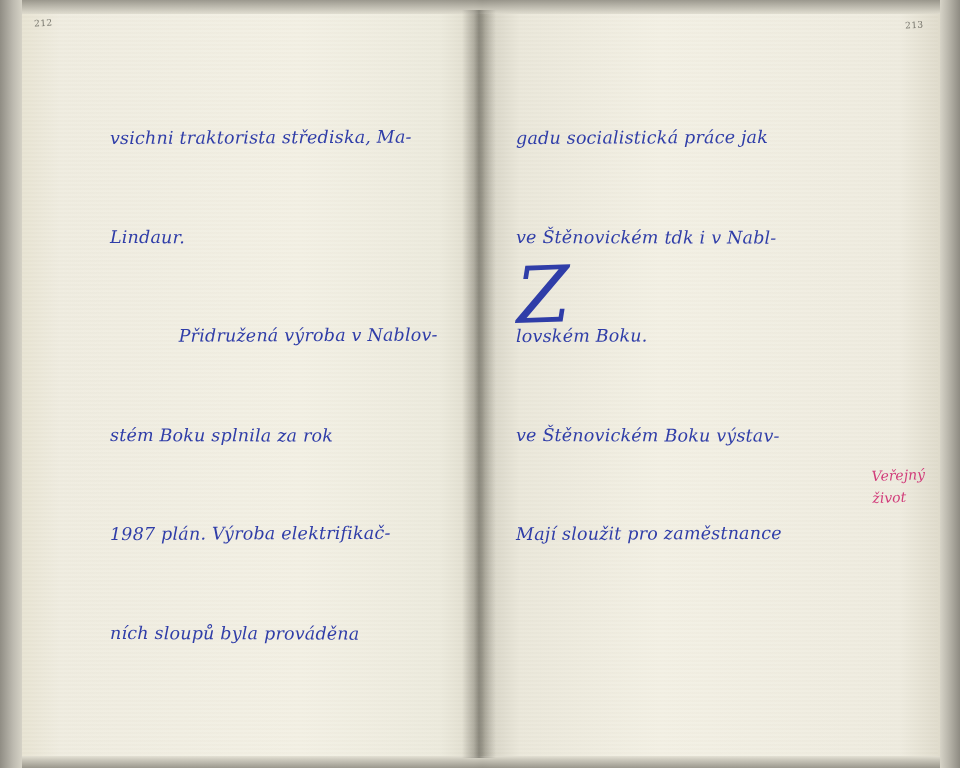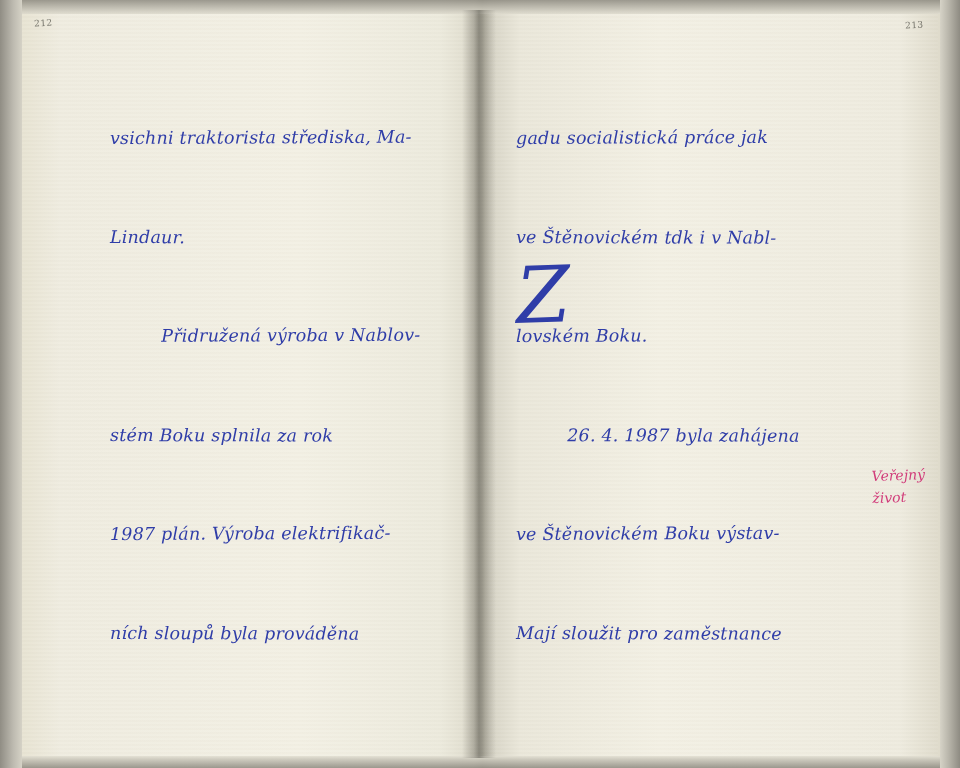--- a/index.html
+++ b/index.html
@@ -91,21 +91,21 @@
     white-space: pre-wrap;
   }
   .col.left  { left: 110px; }
   .col.right { left: 516px; }
 
   .ln {
     display: block;
     height: 33px;
     transform-origin: left center;
   }
-  .indent { padding-left: 34px; }
+  .indent { padding-left: 34px; text-align: center; }
 
   
   .col .ln:nth-child(odd)  { transform: rotate(-0.25deg); }
   .col .ln:nth-child(even) { transform: rotate(0.15deg); }
 
   
   .dropcap {
     position: absolute;
     left: 516px;
     top: 256px;
@@ -179,21 +179,20 @@
       
       
       
       
     </div>
 
     <div class="col right">
       <span class="ln">gadu socialistická práce jak</span>
       <span class="ln">ve Štěnovickém tdk i v Nabl-</span>
       <span class="ln">lovském Boku.</span>
-      <span class="ln indent">   26. 4. 1987 byla zahájena</span>
       <span class="ln">ve Štěnovickém Boku výstav-</span>
       <span class="ln">Mají sloužit pro zaměstnance</span>
       
       
       
       
       
       
       
       

